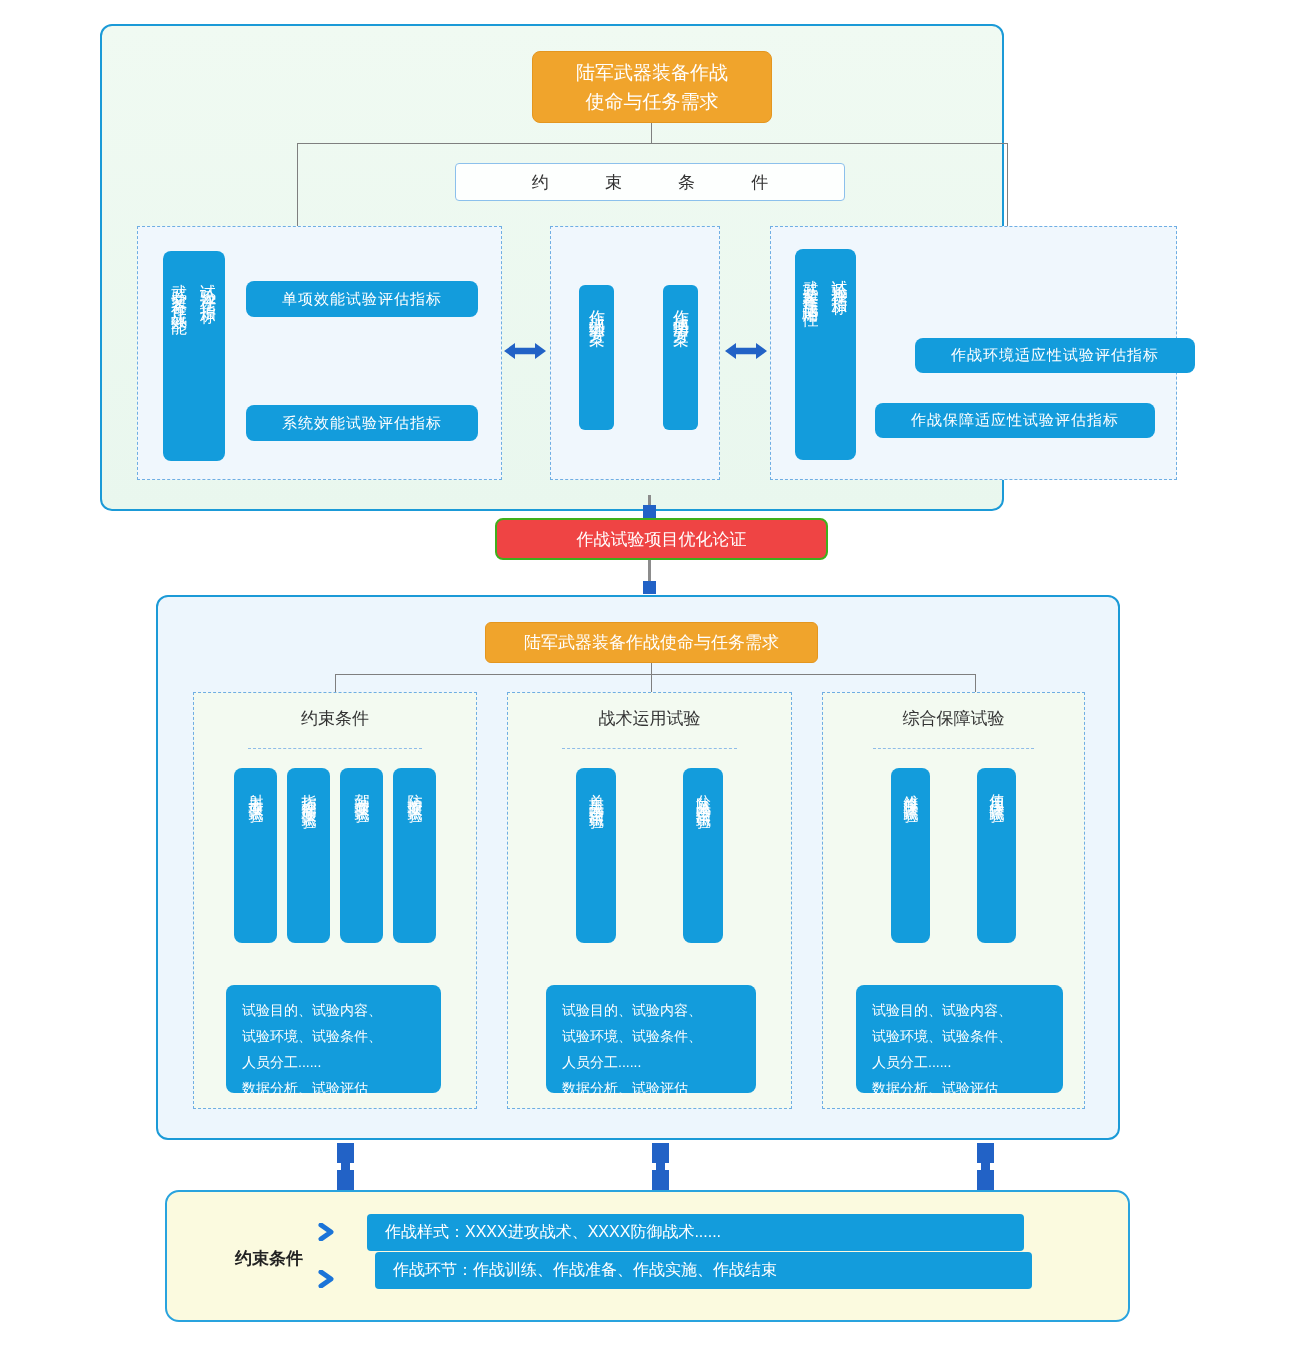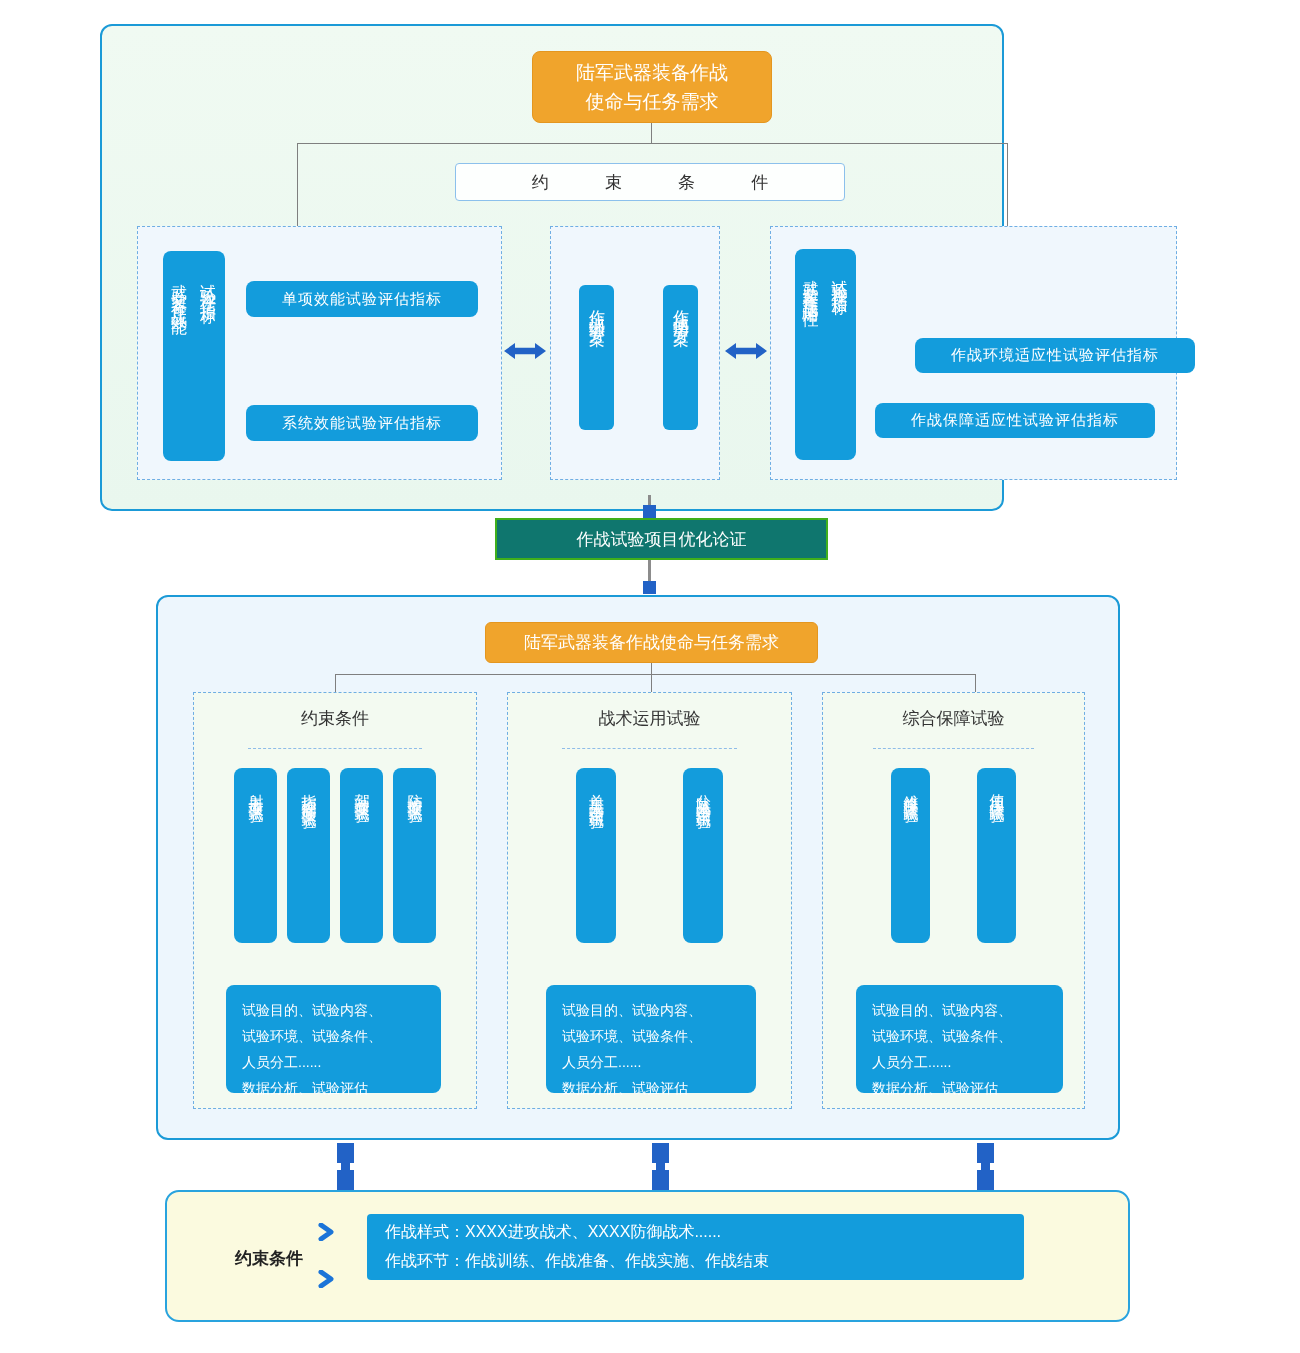--- a/index.html
+++ b/index.html
@@ -11,21 +11,21 @@
   .panel1{left:100px;top:24px;width:904px;height:487px;background:linear-gradient(#F0FAF2,#E9F7EE);}
   .panel2{left:156px;top:595px;width:964px;height:545px;background:#EDF6FD;}
 
   
   .orange{position:absolute;box-sizing:border-box;background:#F0A42C;border:1px solid #E4961F;
           color:#fff;display:flex;align-items:center;justify-content:center;text-align:center;
           border-radius:8px;white-space:pre-line;}
   .ob1{left:430px;top:25px;width:240px;height:72px;font-size:19px;line-height:1.55;}
   .ob2{left:327px;top:25px;width:333px;height:41px;font-size:17px;border-radius:6px;}
   .greenbox{position:absolute;left:495px;top:518px;width:333px;height:42px;box-sizing:border-box;
-            background:#0f766e;border:2px solid #3FAF1C;border-radius:0;color:#fff;font-size:17px;
+            background:#ef4444;border:2px solid #3FAF1C;border-radius:8px;color:#fff;font-size:17px;
             display:flex;align-items:center;justify-content:center;}
   .constraintbox{position:absolute;left:353px;top:137px;width:390px;height:38px;box-sizing:border-box;
             background:#FDFFFE;border:1px solid #8CC0EC;border-radius:4px;color:#333;font-size:17px;
             display:flex;align-items:center;justify-content:center;letter-spacing:3.3em;text-indent:3.3em;}
 
   
   .dashed{position:absolute;box-sizing:border-box;border:1px dashed #6FAEE3;}
   .dash1{background:#F0F7FD;}
   .dash2{background:#F3FAF1;}
 
@@ -219,16 +219,16 @@
     <div class="y-label">约束条件</div>
 
     <svg class="chev" style="top:31px;" viewBox="0 0 18 18">
       <path d="M4 2 L14 9 L4 16" stroke="#1B74D8" stroke-width="5" fill="none" stroke-linejoin="round" stroke-linecap="round"></path>
     </svg>
     <div class="y-bar" style="top:22px;">作战样式：XXXX进攻战术、XXXX防御战术......</div>
 
     <svg class="chev" style="top:78px;" viewBox="0 0 18 18">
       <path d="M4 2 L14 9 L4 16" stroke="#1B74D8" stroke-width="5" fill="none" stroke-linejoin="round" stroke-linecap="round"></path>
     </svg>
-    <div class="y-bar" style="top:51px;">作战环节：作战训练、作战准备、作战实施、作战结束</div>
+    <div class="y-bar" style="top:60px;margin-left:8px;">作战环节：作战训练、作战准备、作战实施、作战结束</div>
   </div>
 
 </div>
 
 </body></html>

